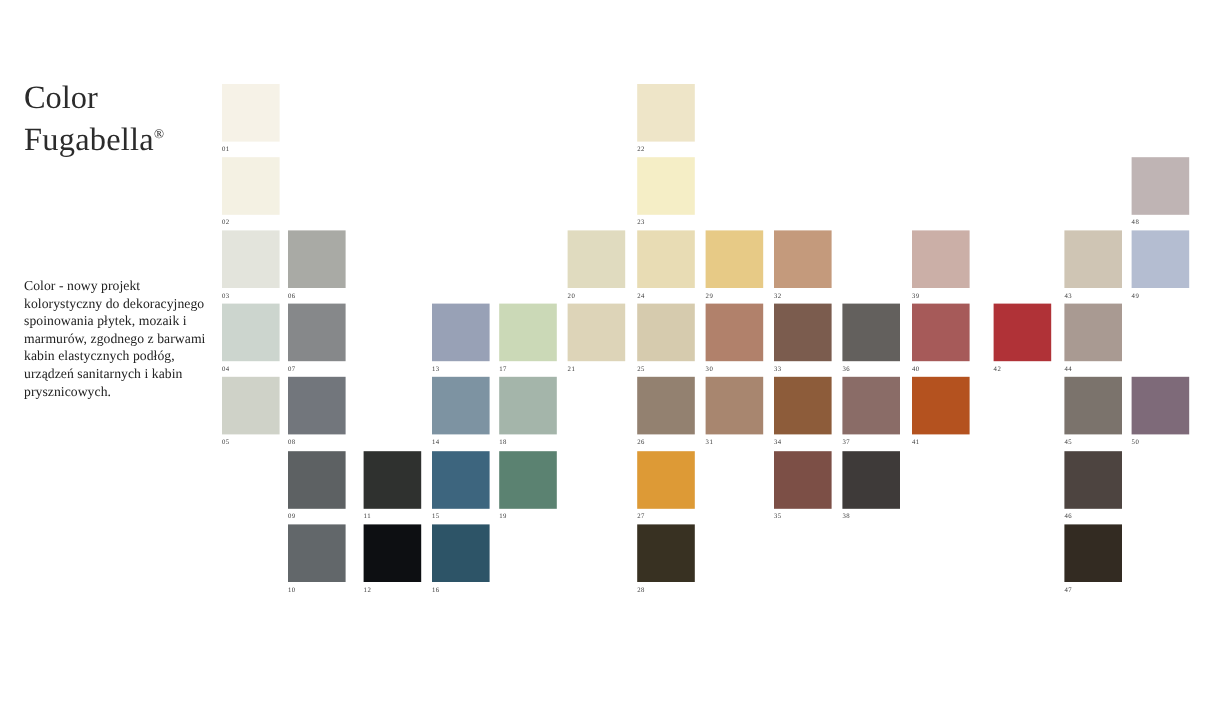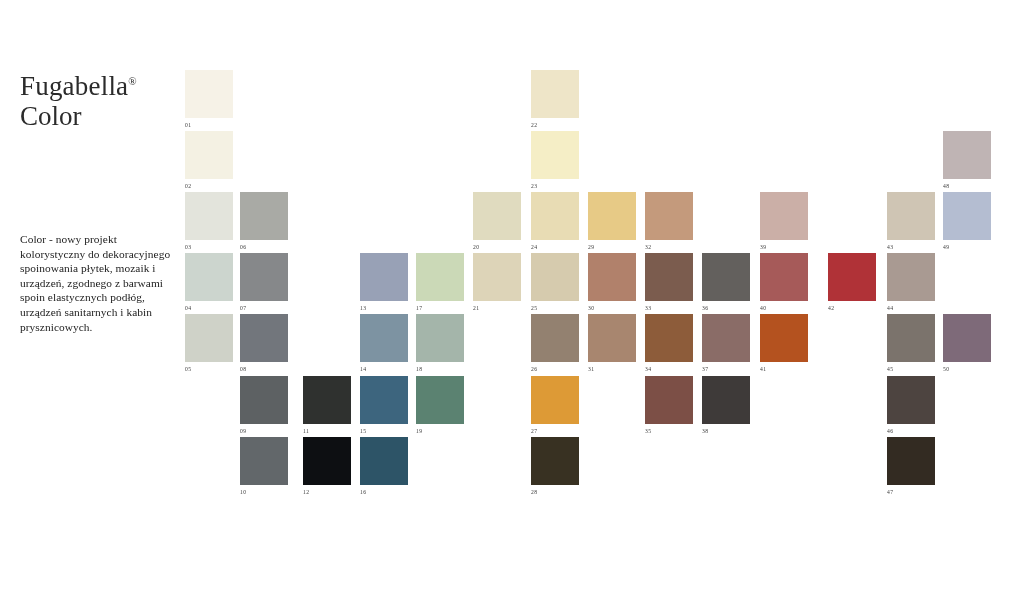--- a/index.html
+++ b/index.html
@@ -79,25 +79,25 @@
     font-size: 5.6px;
     line-height: 7px;
     letter-spacing: 0.35px;
     color: #3a3a3a;
   }
 </style>
 </head>
 <body>
 
 <div id="brand-block">
+  <div id="brand-line2">Color</div>
   <div id="brand-line1"><span>Fugabella</span><span class="reg">®</span></div>
-  <div id="brand-line2">Color</div>
 </div>
 
-<div id="description-block">Color - nowy projekt kolorystyczny do dekoracyjnego spoinowania płytek, mozaik i urządzeń, zgodnego z barwami spoin elastycznych podłóg, urządzeń sanitarnych i kabin prysznicowych.</div>
+<div id="description-block">Color - nowy projekt kolorystyczny do dekoracyjnego spoinowania płytek, mozaik i marmurów, zgodnego z barwami kabin elastycznych podłóg, urządzeń sanitarnych i kabin prysznicowych.</div>
 
 <div id="swatch-grid">
     <div class="swatch-cell" style="left: 185px; top: 70px;">
       <span class="swatch-chip" style="background: rgb(246, 242, 231); width: 48px; height: 48px;"></span>
       <span class="swatch-code">01</span>
     </div>
     <div class="swatch-cell" style="left: 531px; top: 70px;">
       <span class="swatch-chip" style="background: rgb(238, 229, 200); width: 48px; height: 48px;"></span>
       <span class="swatch-code">22</span>
     </div>

